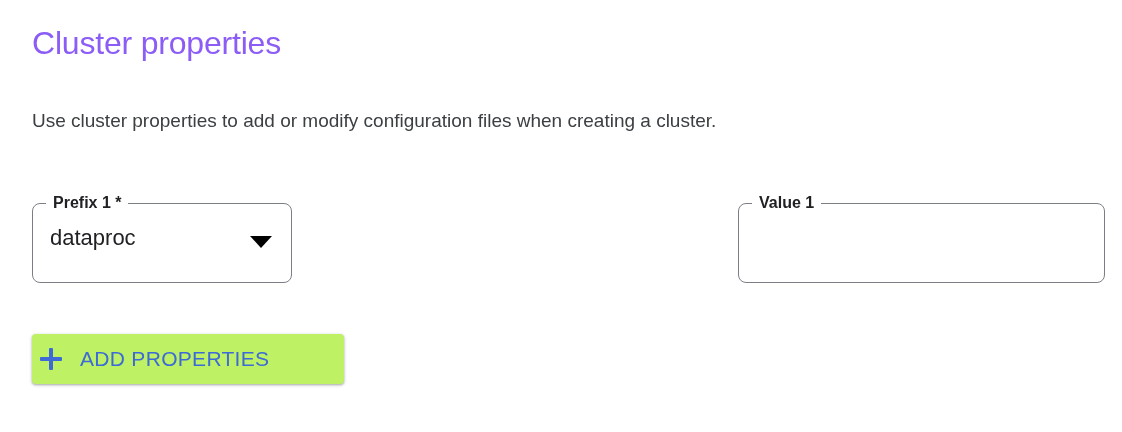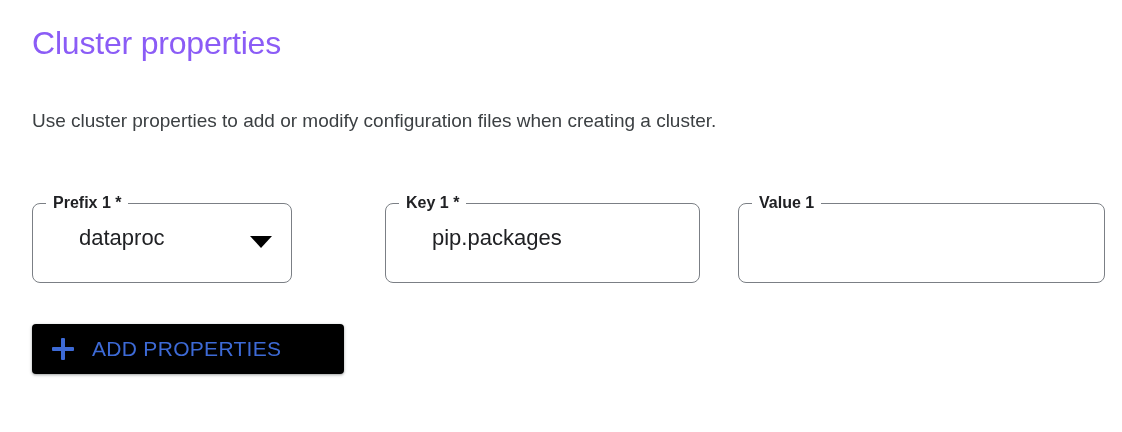--- a/index.html
+++ b/index.html
@@ -81,21 +81,20 @@
     font-weight: 400;
     color: #202124;
     line-height: 30px;
     white-space: nowrap;
     overflow: hidden;
     background: transparent;
     border: 0;
     outline: none;
     padding: 0;
     font-family: "Liberation Sans", sans-serif;
-    margin-left: 29px;
   }
   .field-value.has-arrow { right: 54px; }
 
   #field-prefix { left: 32px;  width: 260px; }
   #field-key    { left: 385px; width: 315px; }
   #field-value  { left: 738px; width: 367px; }
 
   .dropdown-arrow {
     position: absolute;
     right: 20px;
@@ -104,30 +103,30 @@
     height: 0;
     border-left: 11px solid transparent;
     border-right: 11px solid transparent;
     border-top: 12px solid #000000;
   }
 
   
   .add-btn {
     position: absolute;
     left: 32px;
-    top: 324px;
+    top: 334px;
     width: 312px;
     height: 50px;
-    background: #000000;
+    background: #bef264;
     border: none;
     border-radius: 4px;
     box-shadow: 0 1px 2px 0 rgba(60,64,67,.30), 0 1px 3px 1px rgba(60,64,67,.15);
     display: flex;
     align-items: center;
-    padding: 0 20px;
+    padding: 0 8px;
     box-sizing: border-box;
     cursor: pointer;
     font-family: "Liberation Sans", sans-serif;
   }
   .add-btn .plus-icon {
     width: 22px;
     height: 22px;
     position: relative;
     flex: 0 0 auto;
     margin-right: 18px;
@@ -164,25 +163,20 @@
 
   <div class="section-desc">Use cluster properties to add or modify configuration files when creating a cluster.</div>
 
   <div class="field" id="field-prefix">
     <div class="field-outline"></div>
     <div class="field-legend">Prefix 1 *</div>
     <div class="field-value has-arrow">dataproc</div>
     <div class="dropdown-arrow"></div>
   </div>
 
-  <div class="field" id="field-key">
-    <div class="field-outline"></div>
-    <div class="field-legend">Key 1 *</div>
-    <div class="field-value">pip.packages</div>
-  </div>
 
   <div class="field" id="field-value">
     <div class="field-outline"></div>
     <div class="field-legend">Value 1</div>
   </div>
 
   <div class="add-btn">
     <span class="plus-icon"></span>
     <span class="btn-label">ADD PROPERTIES</span>
   </div>

